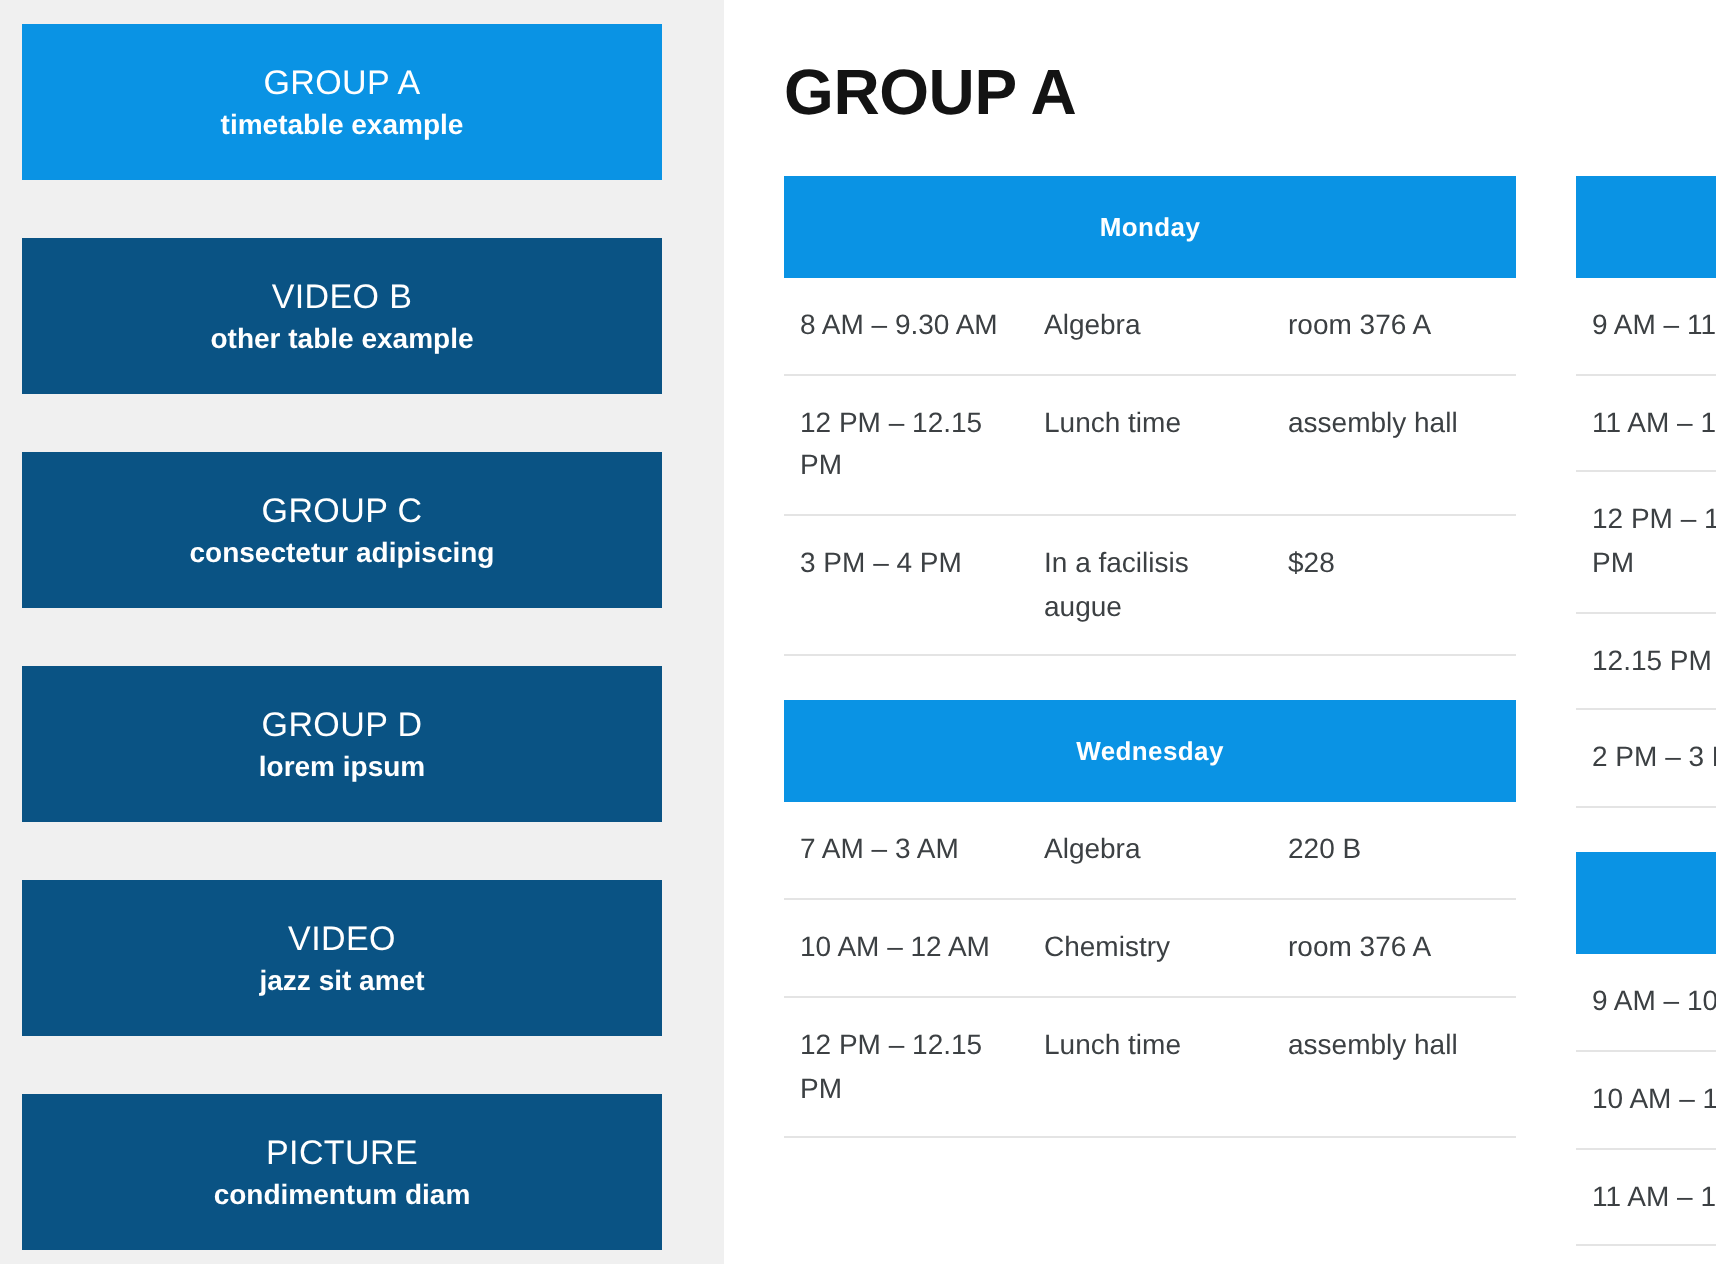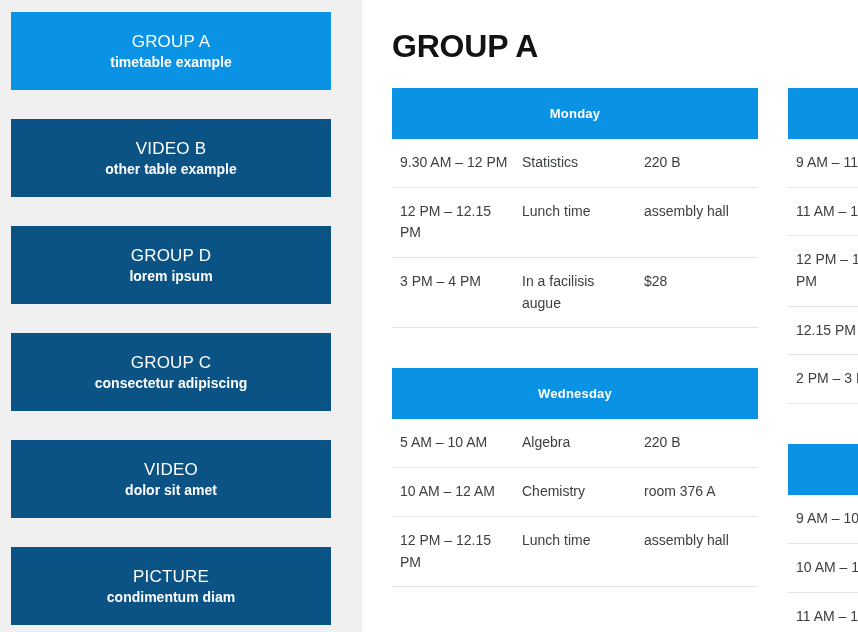--- a/index.html
+++ b/index.html
@@ -80,21 +80,21 @@
   }
 
   .table-col {
     width: 366px;
     min-width: 366px;
   }
 
   .sched-table {
     width: 366px;
     border-collapse: collapse;
-    margin-bottom: 40px;
+    margin-bottom: 22px;
     table-layout: fixed;
   }
 
   .sched-table thead th {
     background: #0a93e4;
     color: #ffffff;
     font-size: 13px;
     font-weight: bold;
     height: 51px;
     text-align: center;
@@ -122,53 +122,53 @@
 <nav id="sidebar">
     <div class="nav-button active">
       <div class="nav-title">GROUP A</div>
       <div class="nav-sub">timetable example</div>
     </div>
     <div class="nav-button">
       <div class="nav-title">VIDEO B</div>
       <div class="nav-sub">other table example</div>
     </div>
     <div class="nav-button">
+      <div class="nav-title">GROUP C</div>
+      <div class="nav-sub">consectetur adipiscing</div>
+    </div>
+    <div class="nav-button">
       <div class="nav-title">GROUP D</div>
       <div class="nav-sub">lorem ipsum</div>
     </div>
     <div class="nav-button">
-      <div class="nav-title">GROUP C</div>
-      <div class="nav-sub">consectetur adipiscing</div>
-    </div>
-    <div class="nav-button">
       <div class="nav-title">VIDEO</div>
-      <div class="nav-sub">dolor sit amet</div>
+      <div class="nav-sub">jazz sit amet</div>
     </div>
     <div class="nav-button">
       <div class="nav-title">PICTURE</div>
       <div class="nav-sub">condimentum diam</div>
     </div>
   </nav>
 
 <main id="content">
   <h1 id="page-title">GROUP A</h1>
 
   <div class="table-grid">
     <div class="table-col" id="col-left">
         <table class="sched-table">
           <thead>
             <tr>
               <th colspan="3">Monday</th>
             </tr>
           </thead>
           <tbody>
             <tr>
-              <td class="c-time">9.30 AM – 12 PM</td>
-              <td class="c-subj">Statistics</td>
-              <td class="c-room">220 B</td>
+              <td class="c-time">8 AM – 9.30 AM</td>
+              <td class="c-subj">Algebra</td>
+              <td class="c-room">room 376 A</td>
             </tr>
             <tr>
               <td class="c-time">12 PM – 12.15 PM</td>
               <td class="c-subj">Lunch time</td>
               <td class="c-room">assembly hall</td>
             </tr>
             <tr>
               <td class="c-time">3 PM – 4 PM</td>
               <td class="c-subj">In a facilisis augue</td>
               <td class="c-room">$28</td>
@@ -176,21 +176,21 @@
           </tbody>
         </table>
         <table class="sched-table">
           <thead>
             <tr>
               <th colspan="3">Wednesday</th>
             </tr>
           </thead>
           <tbody>
             <tr>
-              <td class="c-time">5 AM – 10 AM</td>
+              <td class="c-time">7 AM – 3 AM</td>
               <td class="c-subj">Algebra</td>
               <td class="c-room">220 B</td>
             </tr>
             <tr>
               <td class="c-time">10 AM – 12 AM</td>
               <td class="c-subj">Chemistry</td>
               <td class="c-room">room 376 A</td>
             </tr>
             <tr>
               <td class="c-time">12 PM – 12.15 PM</td>

